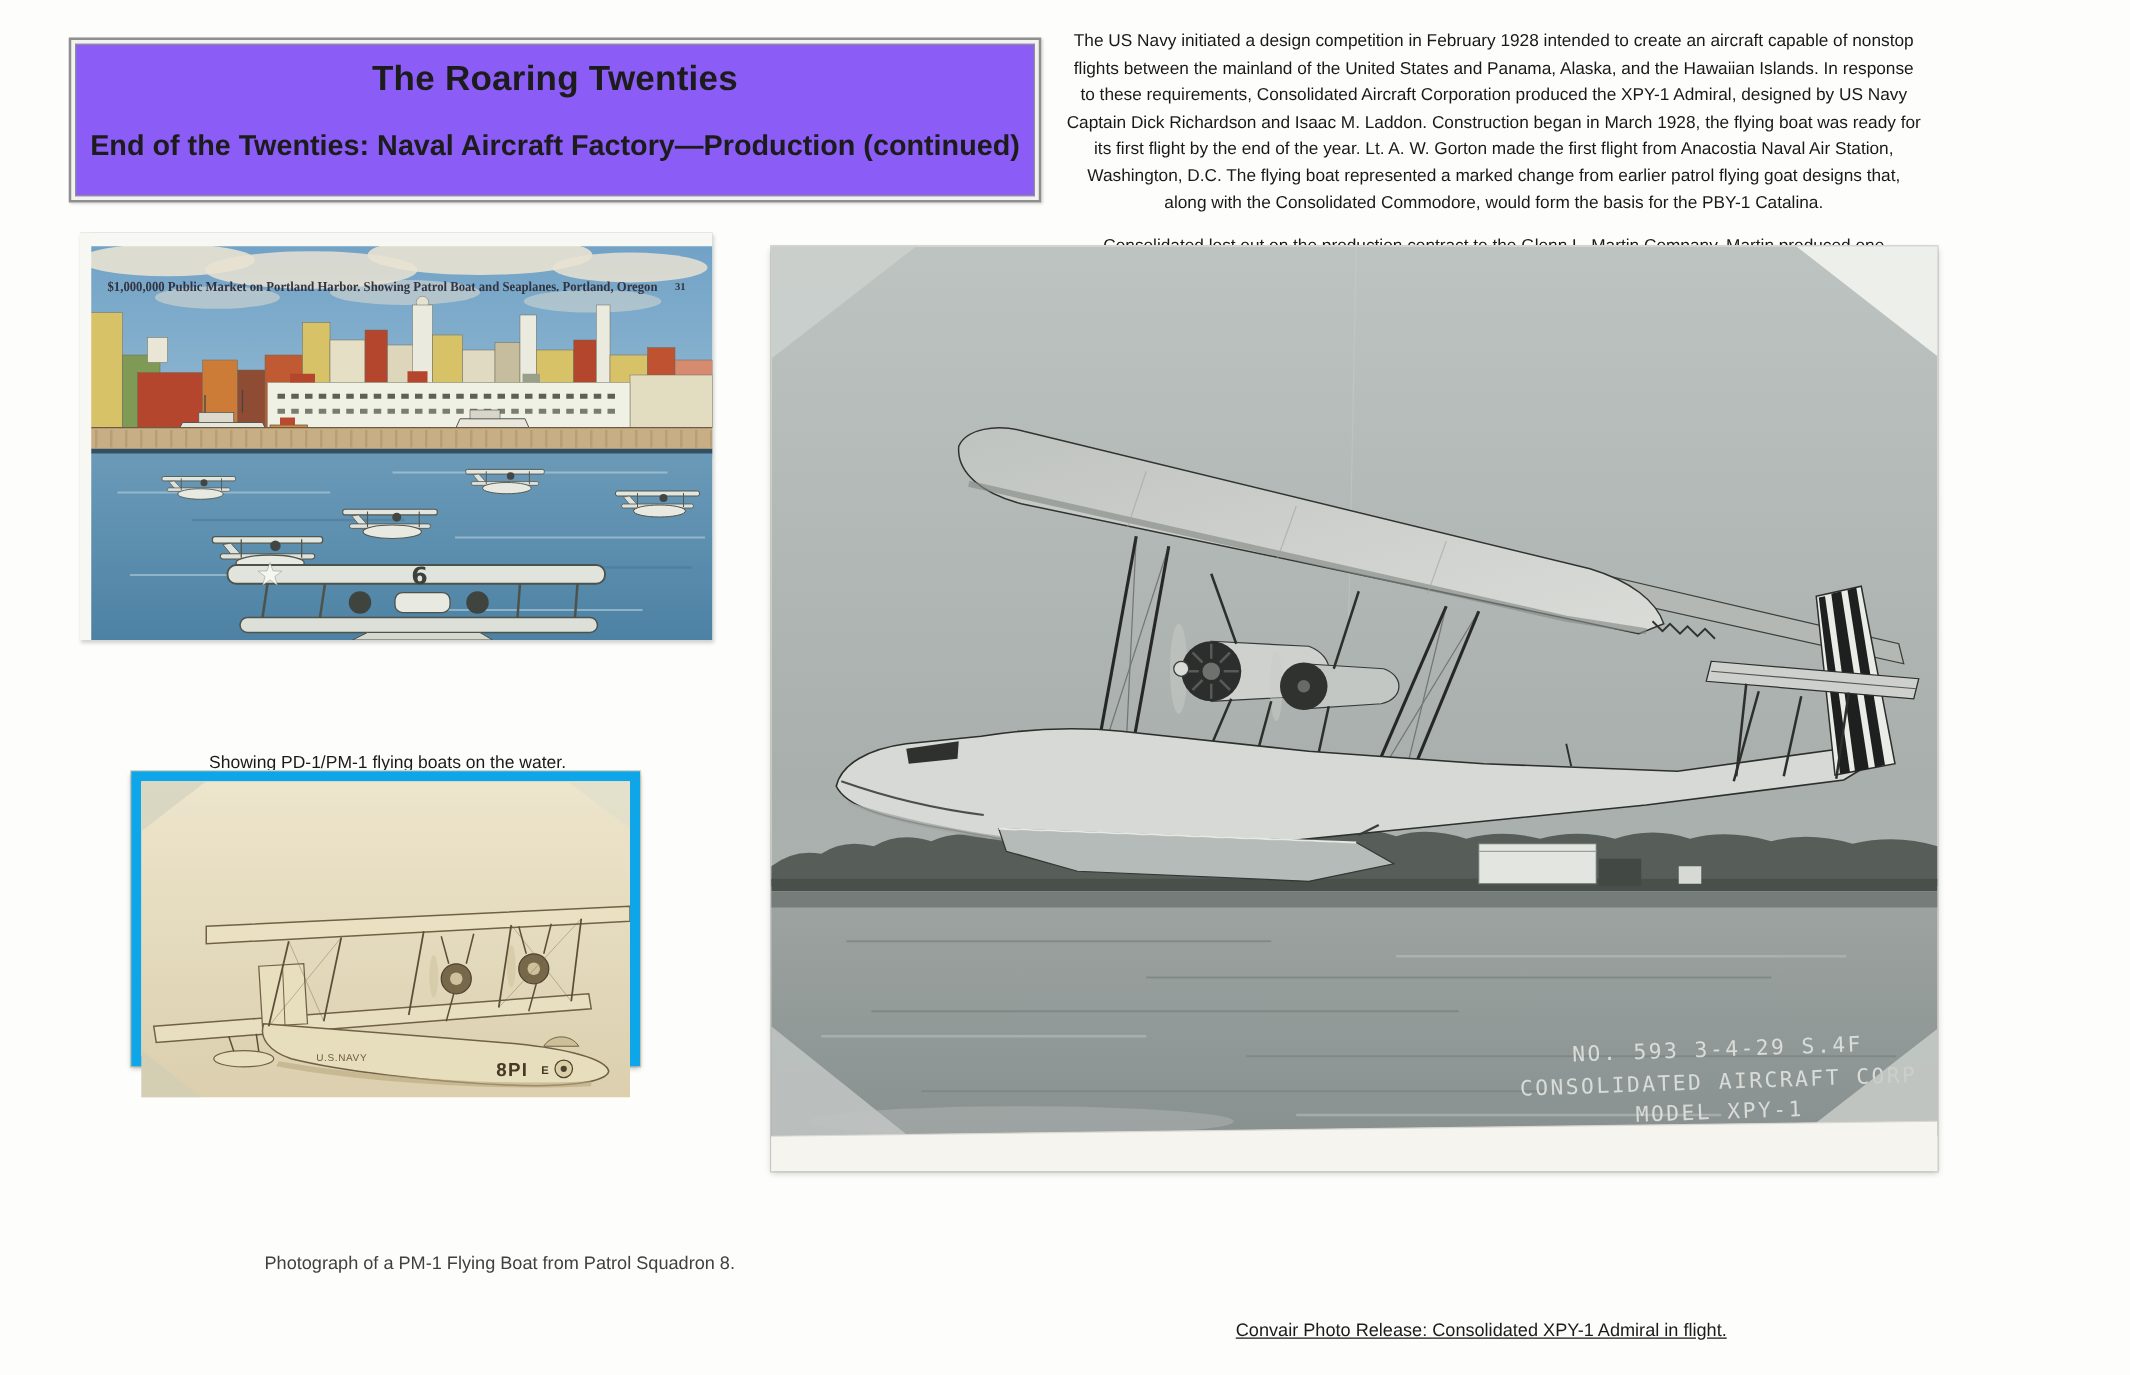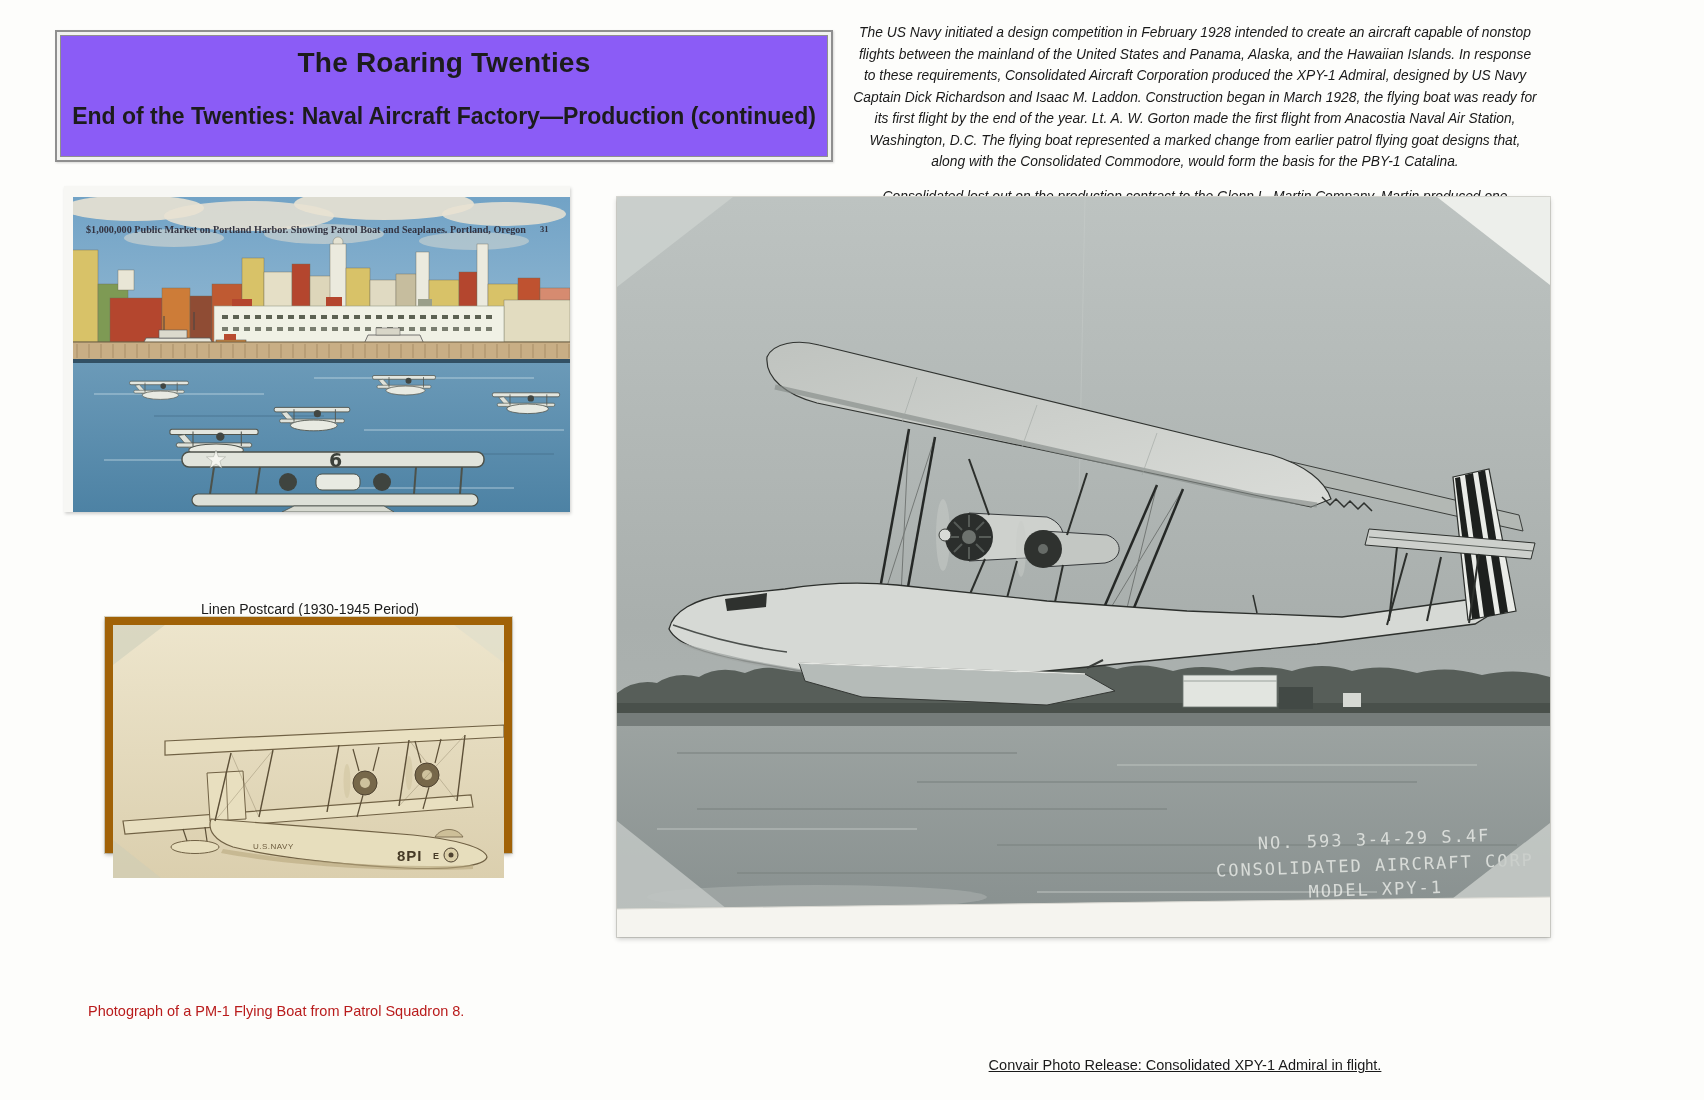--- a/index.html
+++ b/index.html
@@ -29,47 +29,47 @@
     box-sizing:border-box;
     text-align:center;
     padding-top:11px;
   }
   .title-main{font-size:28px;font-weight:bold;letter-spacing:.2px;}
   .title-sub{font-size:23px;font-weight:bold;margin-top:24px;}
 
   
   .intro{
     position:absolute;left:853px;top:22px;width:684px;
-    text-align:center;font-size:13.8px;line-height:21.5px;color:#191919;font-style:italic;
+    text-align:center;font-size:13.8px;line-height:21.5px;color:#191919;
   }
   .intro p{margin:0 0 13px 0;}
 
   
   .postcard{
     position:absolute;left:64px;top:186px;width:506px;height:326px;
     box-shadow:1px 2px 3px rgba(0,0,0,.18);
     background:#f7f7f4;
   }
   .postcard svg{display:block;}
 
   .postcard-caption{
     position:absolute;left:90px;top:598px;width:440px;
     text-align:center;font-size:14px;line-height:23px;color:#1a1a1a;
   }
 
   
   .pm1-photo{
     position:absolute;left:105px;top:617px;width:407px;height:236px;
-    border:8px solid #a16207;box-sizing:border-box;
+    border:8px solid #0ea5e9;box-sizing:border-box;
     background:#e6dec4;
     box-shadow:0 2px 4px rgba(0,0,0,.25), 0 0 0 1px #dcd6c2;
   }
   .pm1-caption{
     position:absolute;left:88px;top:1003px;width:500px;
-    text-align:left;font-size:14.5px;color:#b91c1c;
+    text-align:right;font-size:14.5px;color:#404040;
   }
 
   
   .xpy1-photo{
     position:absolute;left:617px;top:197px;width:933px;height:740px;
     box-shadow:0 2px 5px rgba(0,0,0,.2), 0 0 0 1px #dadad4;
     background:#f5f4ef;
   }
   .xpy1-caption{
     position:absolute;left:760px;top:1057px;width:850px;
@@ -246,21 +246,20 @@
 
       <text x="22" y="47" font-family="Liberation Serif, serif" font-weight="bold" font-size="11" fill="#333340" textLength="440" lengthAdjust="spacingAndGlyphs">$1,000,000 Public Market on Portland Harbor. Showing Patrol Boat and Seaplanes. Portland, Oregon</text>
       <text x="476" y="46" font-family="Liberation Serif, serif" font-weight="bold" font-size="8.5" fill="#333340">31</text>
 
       <rect x="0" y="0" width="506" height="11" fill="#f7f7f4"></rect>
       <rect x="0" y="0" width="9" height="326" fill="#f7f7f4"></rect>
     </svg>
   </div>
 
   <div class="postcard-caption">
-    <div>Linen Postcard (1930-1945 Period)</div>
     <div>Showing PD-1/PM-1 flying boats on the water.</div>
   </div>
 
   <div class="pm1-photo">
     <svg width="391" height="253" viewBox="0 0 391 253">
       <defs>
         <linearGradient id="sep" x1="0" y1="0" x2="0" y2="1">
           <stop offset="0" stop-color="#ede5cc"></stop>
             <stop offset="1" stop-color="#dbcfae"></stop>
         </linearGradient>

